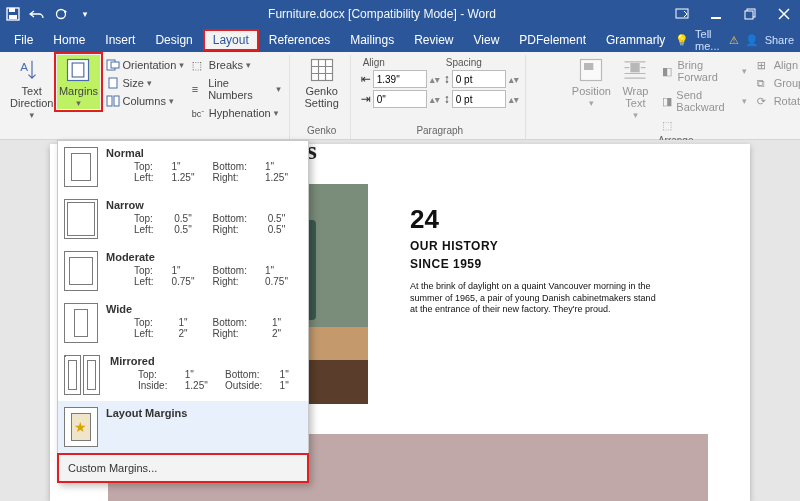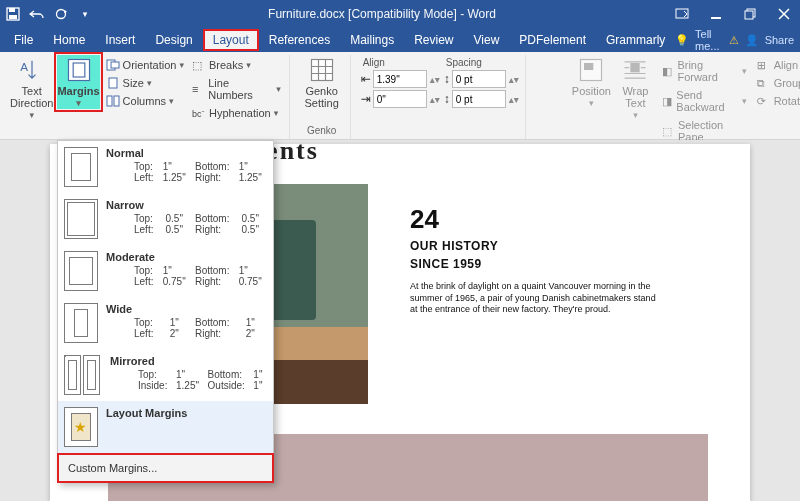--- a/index.html
+++ b/index.html
@@ -15,21 +15,21 @@
   .tab.active { background: #f3f3f3; color: #2b579a; }
   .tab.highlight { outline: 2px solid #e02020; outline-offset: -2px; }
   .rspacer { flex:1; }
   .menu-right { display:flex; align-items:center; gap:6px; padding-right:6px; font-size:11px; color:#cfe0ff; }
   .ribbon { height: 88px; background: #f3f3f3; border-bottom: 1px solid #d4d4d4; display: flex; padding: 3px 6px 0; gap: 6px; position: relative; }
   .group { border-right: 1px solid #e1e1e1; padding: 0 6px 0 4px; display:flex; flex-direction:column; }
   .group-body { flex:1; display:flex; gap:4px; align-items:flex-start; }
   .group-label { font-size: 10px; text-align:center; color:#666; padding:2px 0 3px; }
   .bigbtn { width: 44px; display:flex; flex-direction:column; align-items:center; gap:2px; padding-top:2px; font-size:11px; color:#444; text-align:center; line-height:1.1; }
   .bigbtn .ico { width: 28px; height: 26px; }
-  .bigbtn.redbox { outline: 2px solid #e02020; outline-offset: 1px; background:#5eead4;font-weight:bold; }
+  .bigbtn.redbox { outline: 2px solid #e02020; outline-offset: 1px; background:#bef264; }
   .stackbtns { display:flex; flex-direction:column; gap:2px; padding-top:2px; }
   .smallbtn { display:flex; align-items:center; gap:3px; font-size:11px; color:#444; padding:2px 2px; }
   .smallbtn .si { width:14px; height:12px; display:inline-block; }
   .drop { font-size:9px; color:#666; }
   .indent-spacing { display:flex; gap:4px; padding-top:2px; }
   .isp-col { display:flex; flex-direction:column; gap:2px; }
   .isp-label { font-size:10px; color:#555; padding-left:2px; }
   .isp-row { display:flex; align-items:center; gap:2px; }
   .isp-input { width:54px; height:18px; border:1px solid #bbb; background:#fff; font-size:10px; padding:0 3px; }
   .dial { font-size:10px; color:#888; padding-left:1px; }
@@ -39,21 +39,21 @@
   .paper { width: 700px; background:#fff; margin-top:4px; box-shadow:0 2px 6px rgba(0,0,0,.25); position:relative; padding:0; }
   .contents-title { font-family: Georgia, serif; font-size: 26px; font-weight:600; color:#222; position:absolute; left:174px; top:-8px; letter-spacing:2px; }
   .img-block { position:absolute; left:58px; top:40px; width:260px; height:220px; background:linear-gradient(#7a8c7a 0 65%, #c49a6c 65% 80%, #5a3d2a 80%); }
   .img-block::after{content:"";position:absolute;left:8px;top:36px;width:200px;height:100px;background:#3b5a50;border-radius:4px;}
   .rtext { position:absolute; left:360px; top:60px; width:250px; font-family: Georgia, serif; color:#111;}
   .rtext .big { font-size:26px; font-weight:700; }
   .rtext .sub { font-size:12px; font-weight:700; letter-spacing:.5px; margin-top:4px; }
   .rtext p { font-size:9px; margin-top:10px; line-height:1.3; }
   .mauve { position:absolute; left:58px; top:290px; width:600px; height:120px; background:#b29292; opacity:.8;}
   
-  .margins-menu { position:absolute; left:57px; top:140px; width:217px; background:#fff; border:1px solid #c8c8c8; box-shadow:3px 3px 7px rgba(0,0,0,.25); z-index:30; }
+  .margins-menu { position:absolute; left:57px; top:140px; width:252px; background:#fff; border:1px solid #c8c8c8; box-shadow:3px 3px 7px rgba(0,0,0,.25); z-index:30; }
   .mm-item { display:flex; padding:6px 8px 6px 6px; gap:8px; }
   .mm-item + .mm-item { border-top: none; }
   .mm-thumb { width:34px; height:40px; border:1px solid #7a7a7a; background:#fff; position:relative; }
   .mm-thumb::before { content:""; position:absolute; border:1px solid #7a7a7a; }
   .thumb-normal::before { left:6px; right:6px; top:5px; bottom:5px; }
   .thumb-narrow::before { left:2px; right:2px; top:2px; bottom:2px; }
   .thumb-moderate::before { left:4px; right:4px; top:5px; bottom:5px; }
   .thumb-wide::before { left:9px; right:9px; top:5px; bottom:5px; }
   .mm-thumb.double { display:flex; gap:2px; border:none; width:38px;}
   .mm-thumb.double .pg{ width:17px; height:40px; border:1px solid #7a7a7a; position:relative;}
@@ -253,20 +253,21 @@
               <span class="dial">▴▾</span>
             </div>
           <div class="isp-row">
               <span class="si">↕</span>
               <input class="isp-input" value="0 pt" style="">
               <span class="dial">▴▾</span>
             </div>
         </div>
       </div>
     </div>
+    <div class="group-label">Paragraph</div>
   </div>
 
   <div class="group" style="border-right:none;">
     <div class="group-body arrange-btns">
       <div class="bigbtn" style="opacity:.55;margin-left:36px;">
         <svg class="ico" viewBox="0 0 24 22">
             <rect x="3" y="2" width="18" height="18" fill="#fff" stroke="#888"></rect>
             <rect x="6" y="5" width="8" height="6" fill="#888"></rect>
           </svg>
         <span>Position</span>
@@ -287,21 +288,20 @@
             <span>Bring Forward</span>
             <span class="drop">▾</span>
           </div>
         <div class="smallbtn">
             <span class="si">◨</span>
             <span>Send Backward</span>
             <span class="drop">▾</span>
           </div>
         <div class="smallbtn">
             <span class="si">⬚</span>
-            <span>Selection Pane</span>
           </div>
       </div>
       <div class="arrcol" style="opacity:.55;">
         <div class="smallbtn">
             <span class="si">⊞</span>
             <span>Align</span>
             <span class="drop">▾</span>
           </div>
         <div class="smallbtn">
             <span class="si">⧉</span>

